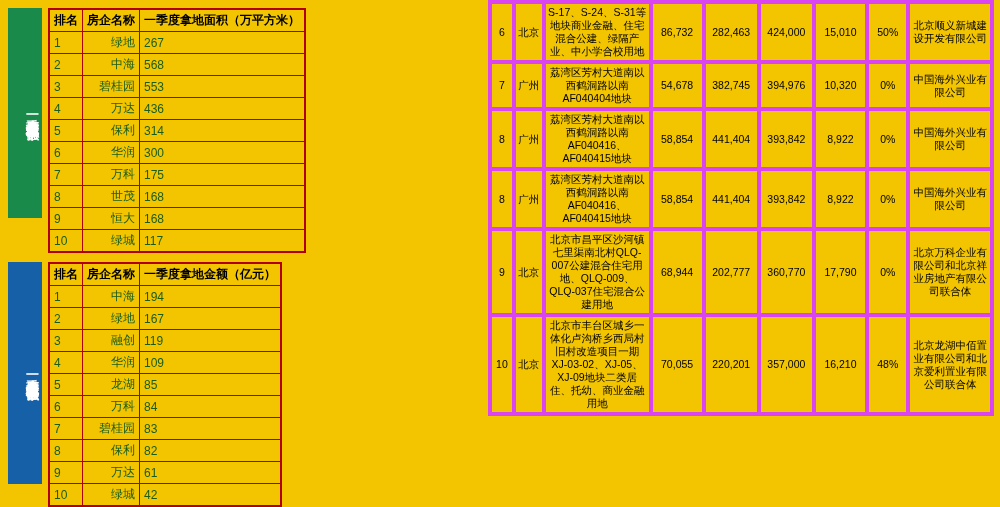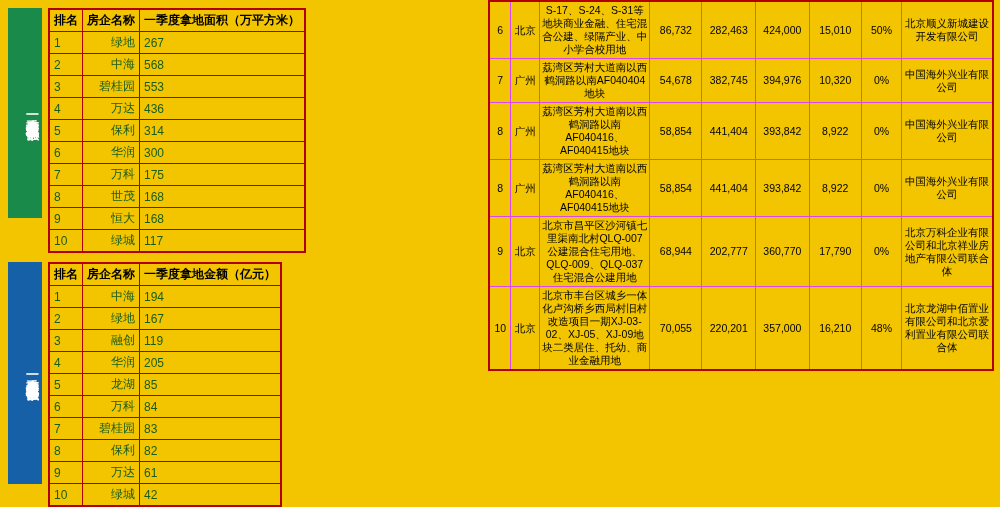--- a/index.html
+++ b/index.html
@@ -70,21 +70,21 @@
     background:#f2c500;
   }
   table.land{
     border-collapse:collapse;
     width:506px;
     margin:0 4px;
     background:#f2c500;
     border:2px solid #b00000;
   }
   table.land td{
-    border:1px solid #d946ef;
+    border:4px solid #d946ef;
     font-size:10.5px;
     line-height:13px;
     color:#000;
     padding:2px 2px;
     text-align:center;
     vertical-align:middle;
   }
   td.col-no{width:18px;}
   td.col-city{width:28px;}
   td.col-proj{width:120px;}
@@ -185,21 +185,21 @@
         <td class="c-val">167</td>
       </tr>
       <tr>
         <td class="c-rank">3</td>
         <td class="c-name">融创</td>
         <td class="c-val">119</td>
       </tr>
       <tr>
         <td class="c-rank">4</td>
         <td class="c-name">华润</td>
-        <td class="c-val">205</td>
+        <td class="c-val">109</td>
       </tr>
       <tr>
         <td class="c-rank">5</td>
         <td class="c-name">龙湖</td>
         <td class="c-val">85</td>
       </tr>
       <tr>
         <td class="c-rank">6</td>
         <td class="c-name">万科</td>
         <td class="c-val">84</td>

